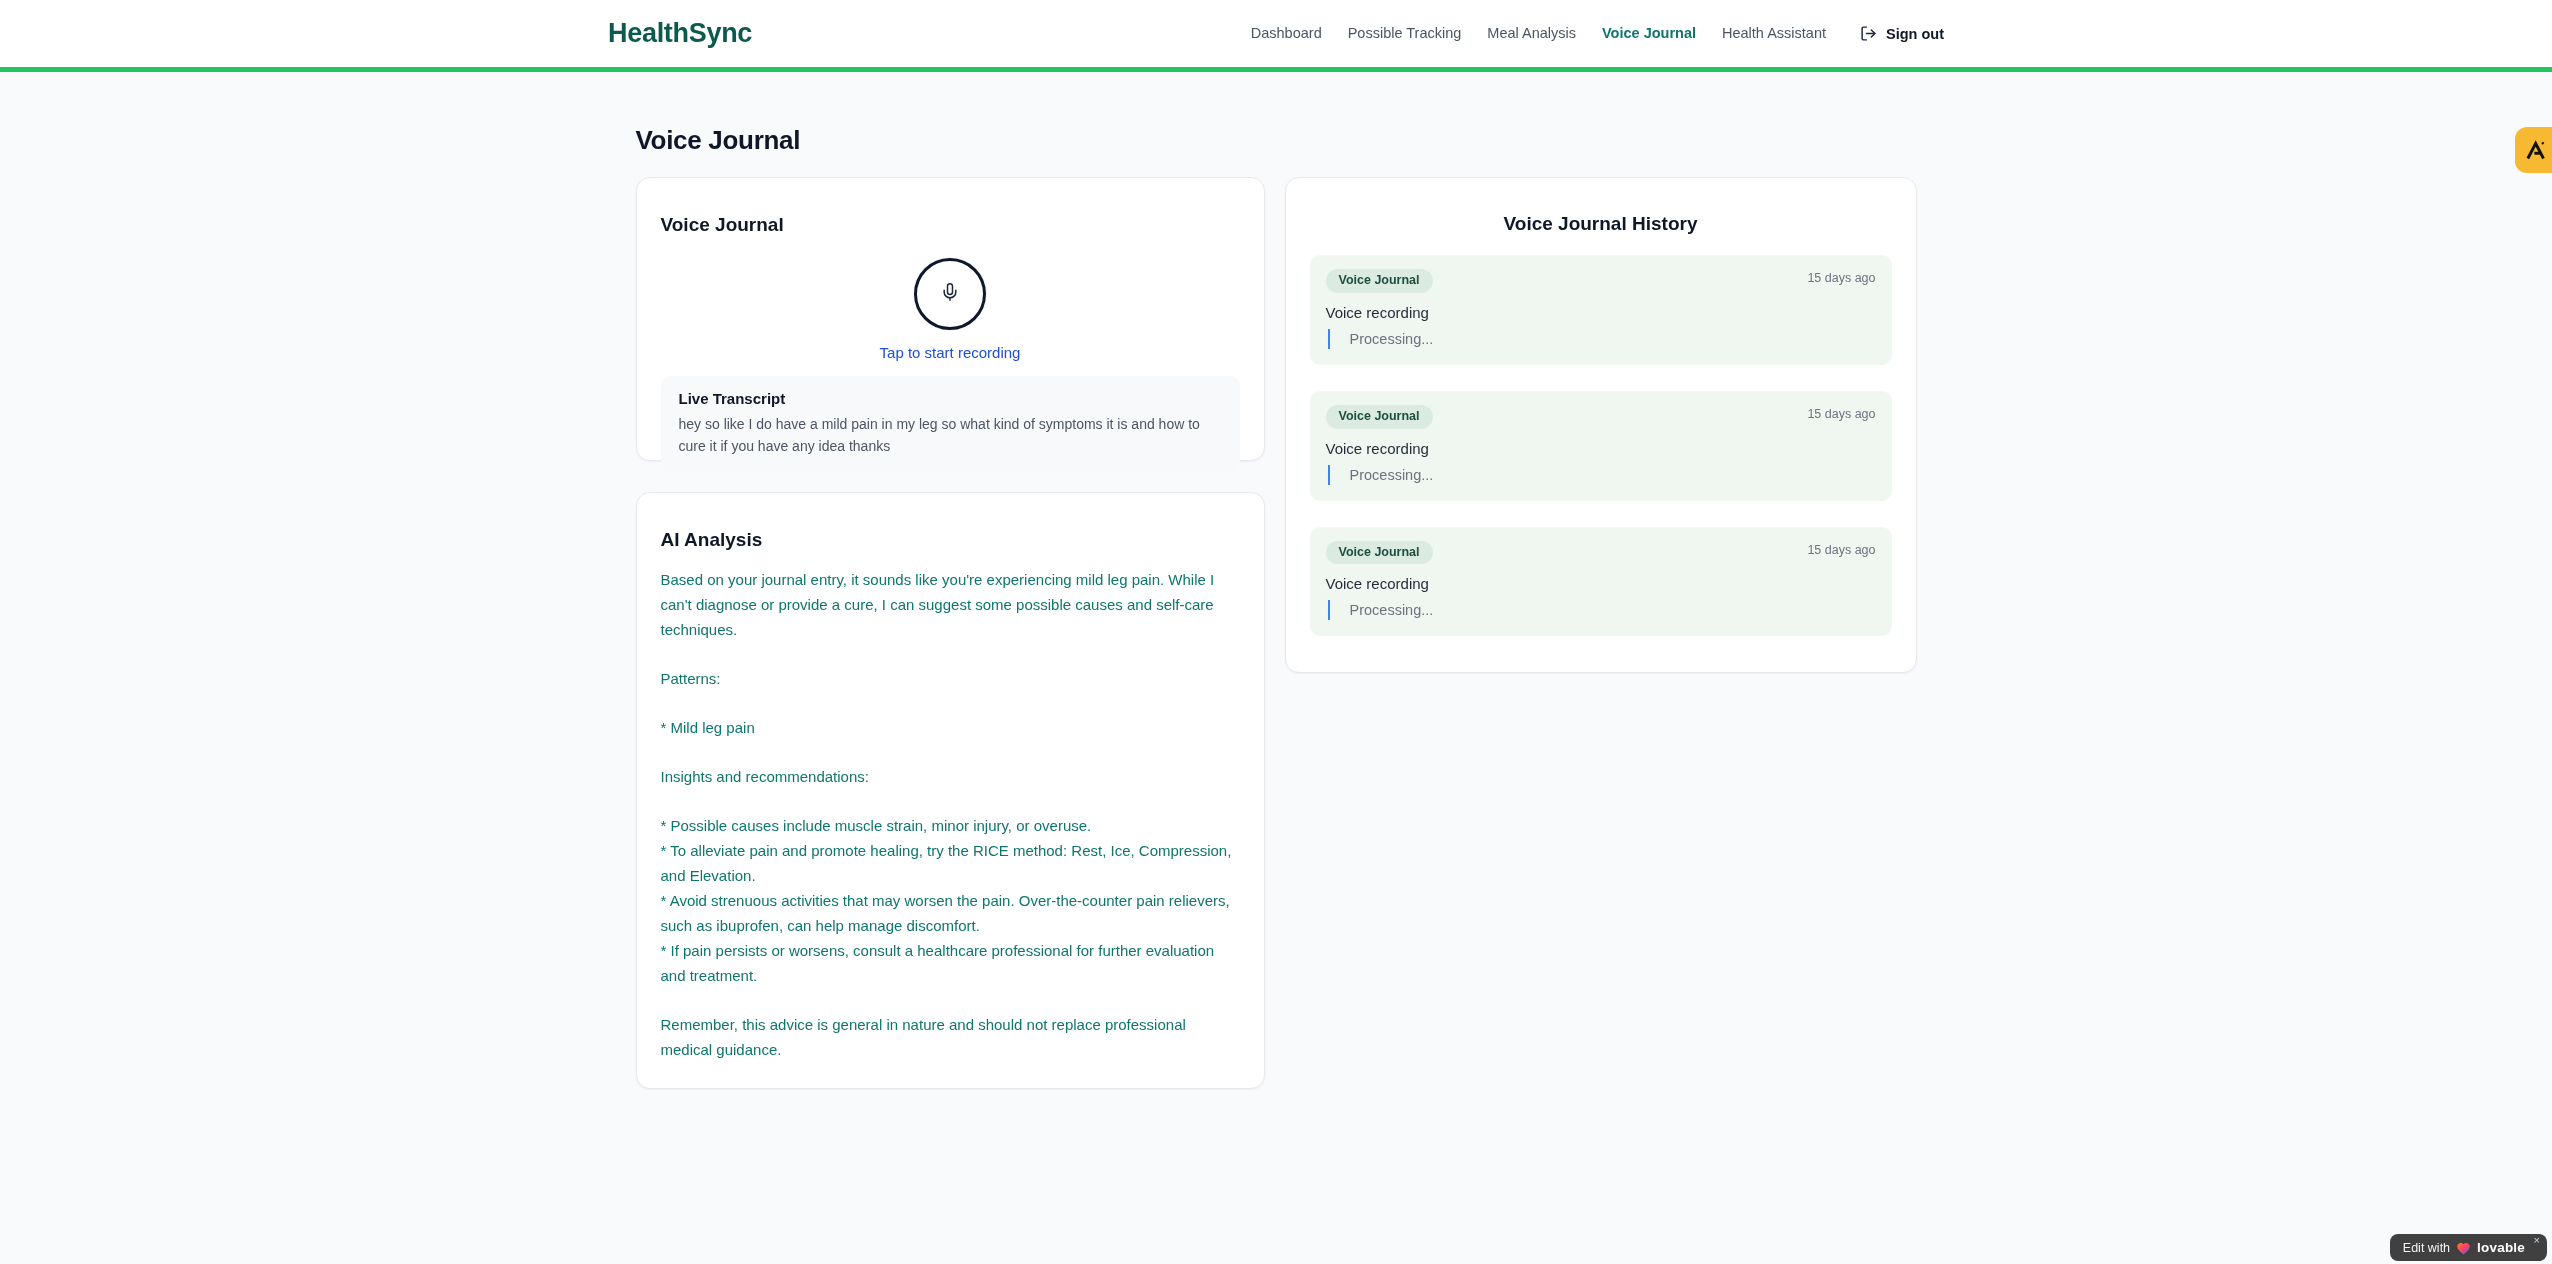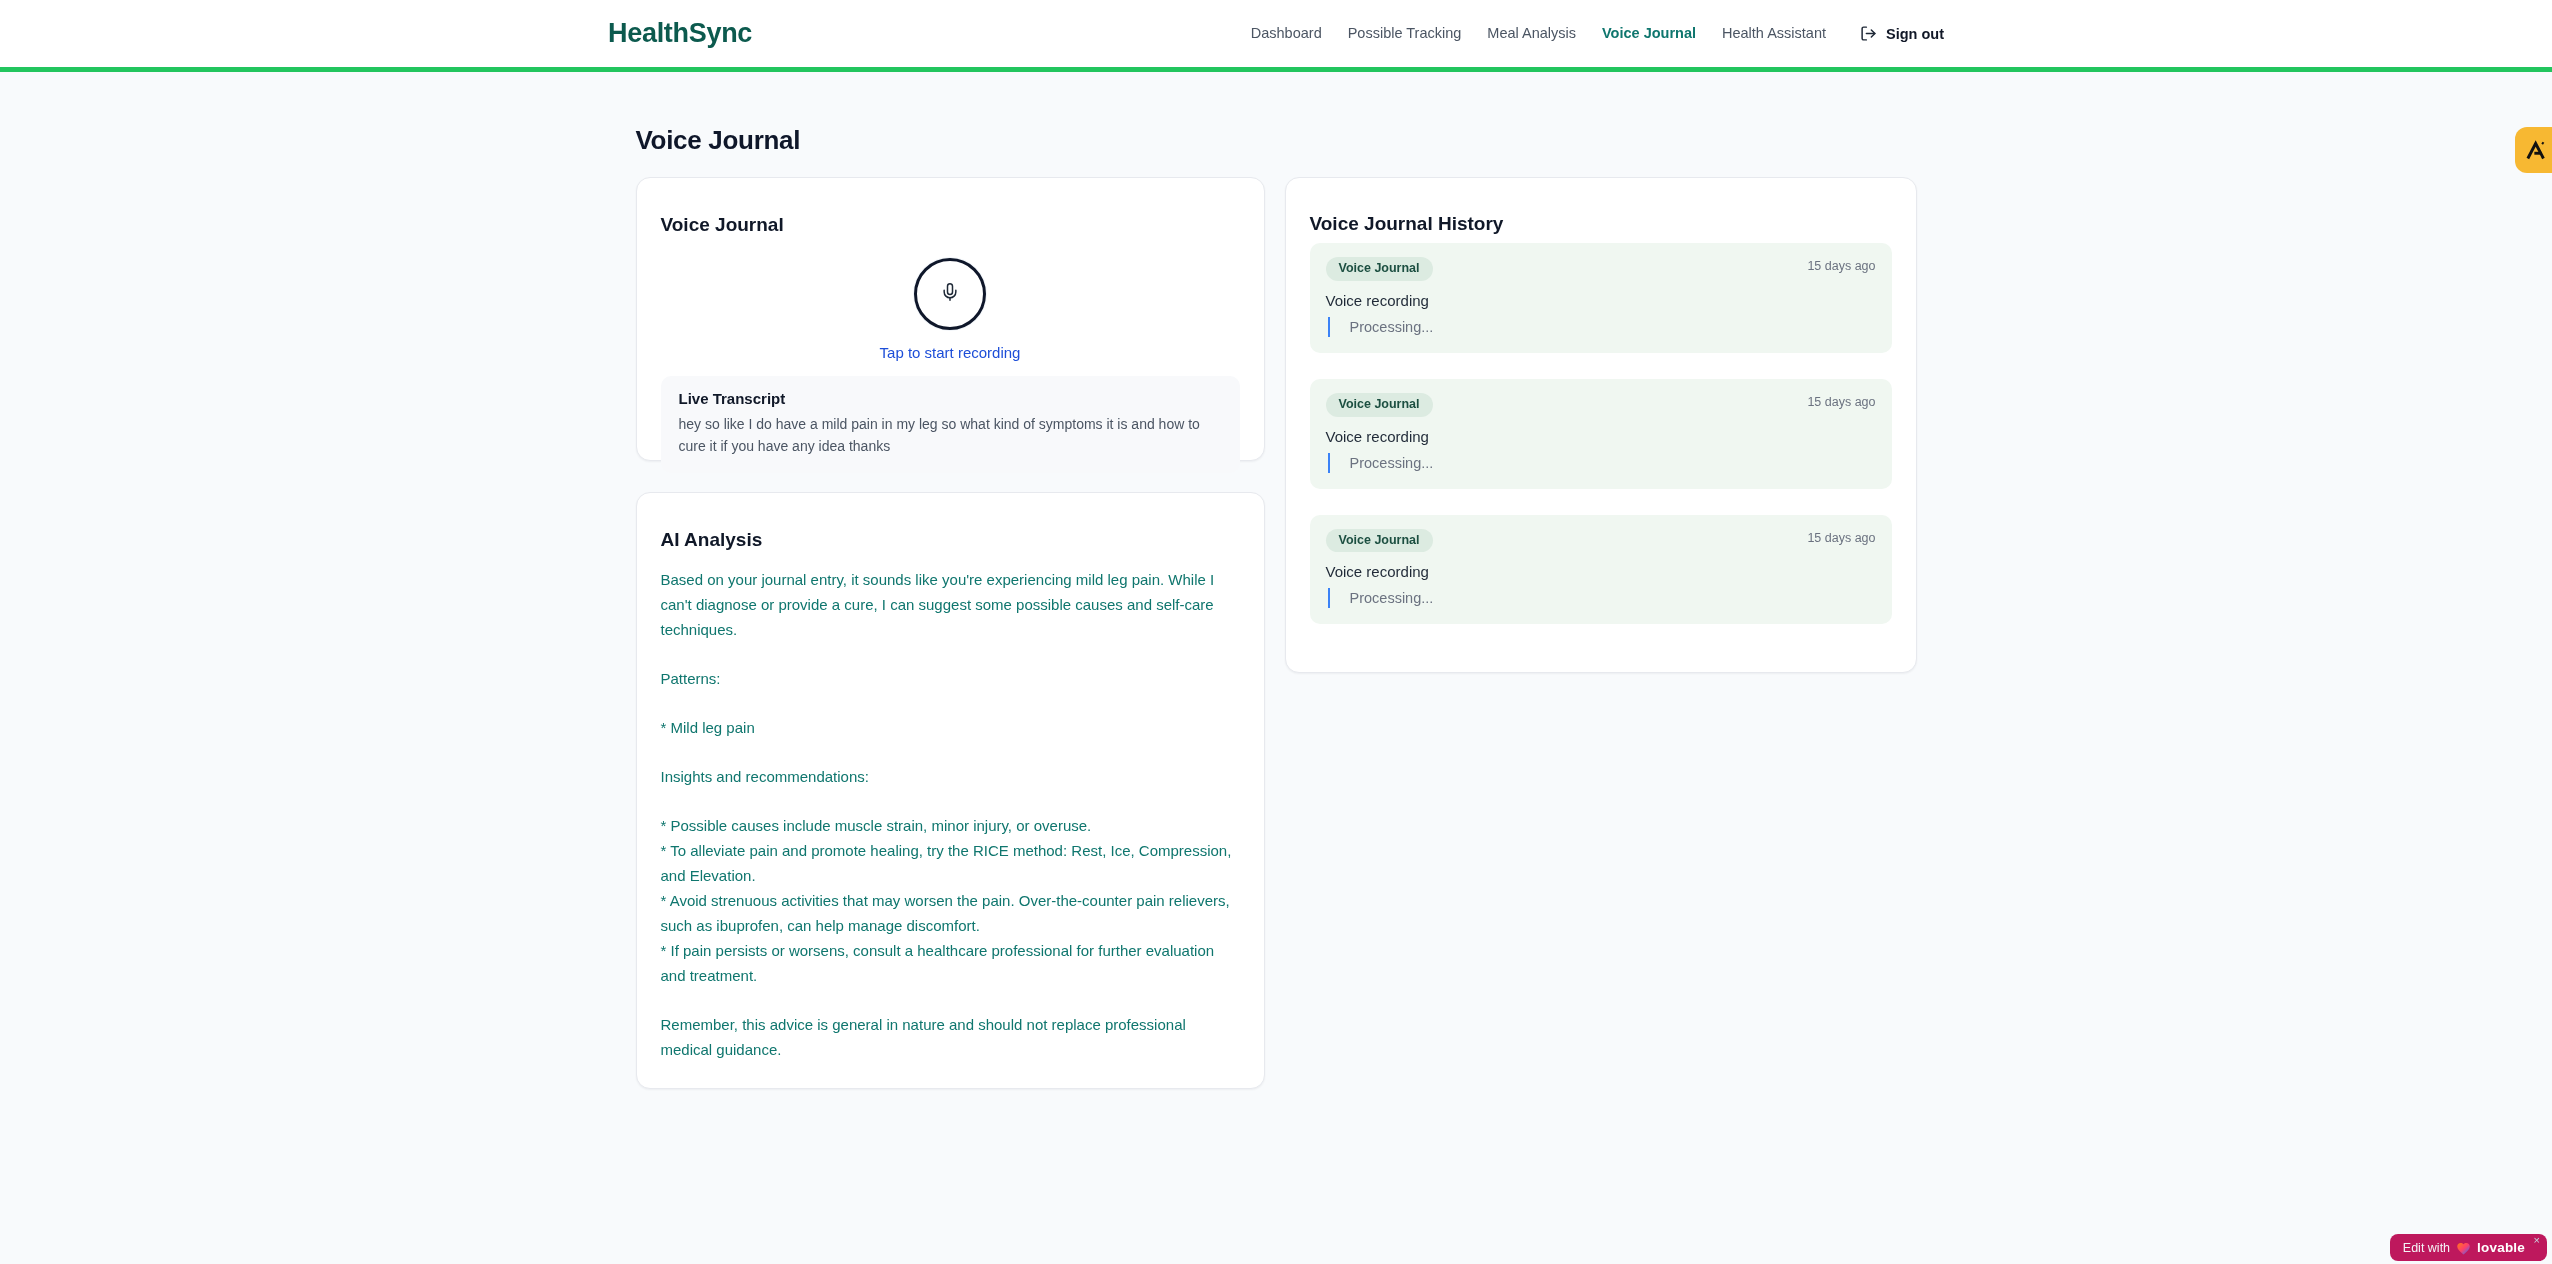--- a/index.html
+++ b/index.html
@@ -60,21 +60,21 @@
   
   .analysis-card { padding:20px 24px 26px; }
   .analysis-body p {
     margin:24px 0 0; font-size:15px; line-height:25px; color:#0f766e;
     white-space:pre-wrap; max-width:585px;
   }
   .analysis-body p:first-child { margin-top:14px; }
 
   
   .history-card { padding:19px 24px; height:496px; box-sizing:border-box; }
-  .history-title { margin-bottom:8px; }
+  .history-title { margin-bottom:20px;text-align:center; }
   .entries { display:flex; flex-direction:column; gap:26px; }
   .entry { background:#f0f7f1; border-radius:10px; padding:14px 16px 16px; cursor:pointer; }
   .entry-head { display:flex; justify-content:space-between; align-items:flex-start; }
   .badge {
     background:#dcebe1; color:#1c4f41; font-size:12.5px; font-weight:700;
     padding:5px 13px; border-radius:999px; line-height:1.1;
   }
   .time { font-size:12.5px; color:#6b7280; margin-top:2px; }
   .entry-label { margin-top:11px; font-size:15px; color:#1f2937; }
   .entry-status {
@@ -86,21 +86,21 @@
   .side-badge {
     position:absolute; right:0; top:127px; width:37px; height:46px;
     background:#f7b832; border-radius:12px 0 0 12px; cursor:pointer;
     display:flex; align-items:center; justify-content:flex-start;
   }
   .side-badge svg { margin-left:7px; display:block; }
 
   
   .lovable-badge {
     position:absolute; right:5px; bottom:3px; height:27px;
-    background:#be185d; border-radius:8px; cursor:pointer;
+    background:#404040; border-radius:8px; cursor:pointer;
     display:flex; align-items:center; gap:6px; padding:0 22px 0 13px; color:#fff;
   }
   .lovable-prefix { font-size:12.5px; color:#f3f4f6; }
   .lovable-brand { font-size:13.5px; font-weight:800; letter-spacing:0.2px; }
   .lovable-close {
     position:absolute; top:1px; right:7px; font-size:11px; color:#cbd5e1; line-height:1;
   }
   .heart-icon svg { display:block; }
 </style>
 </head>

